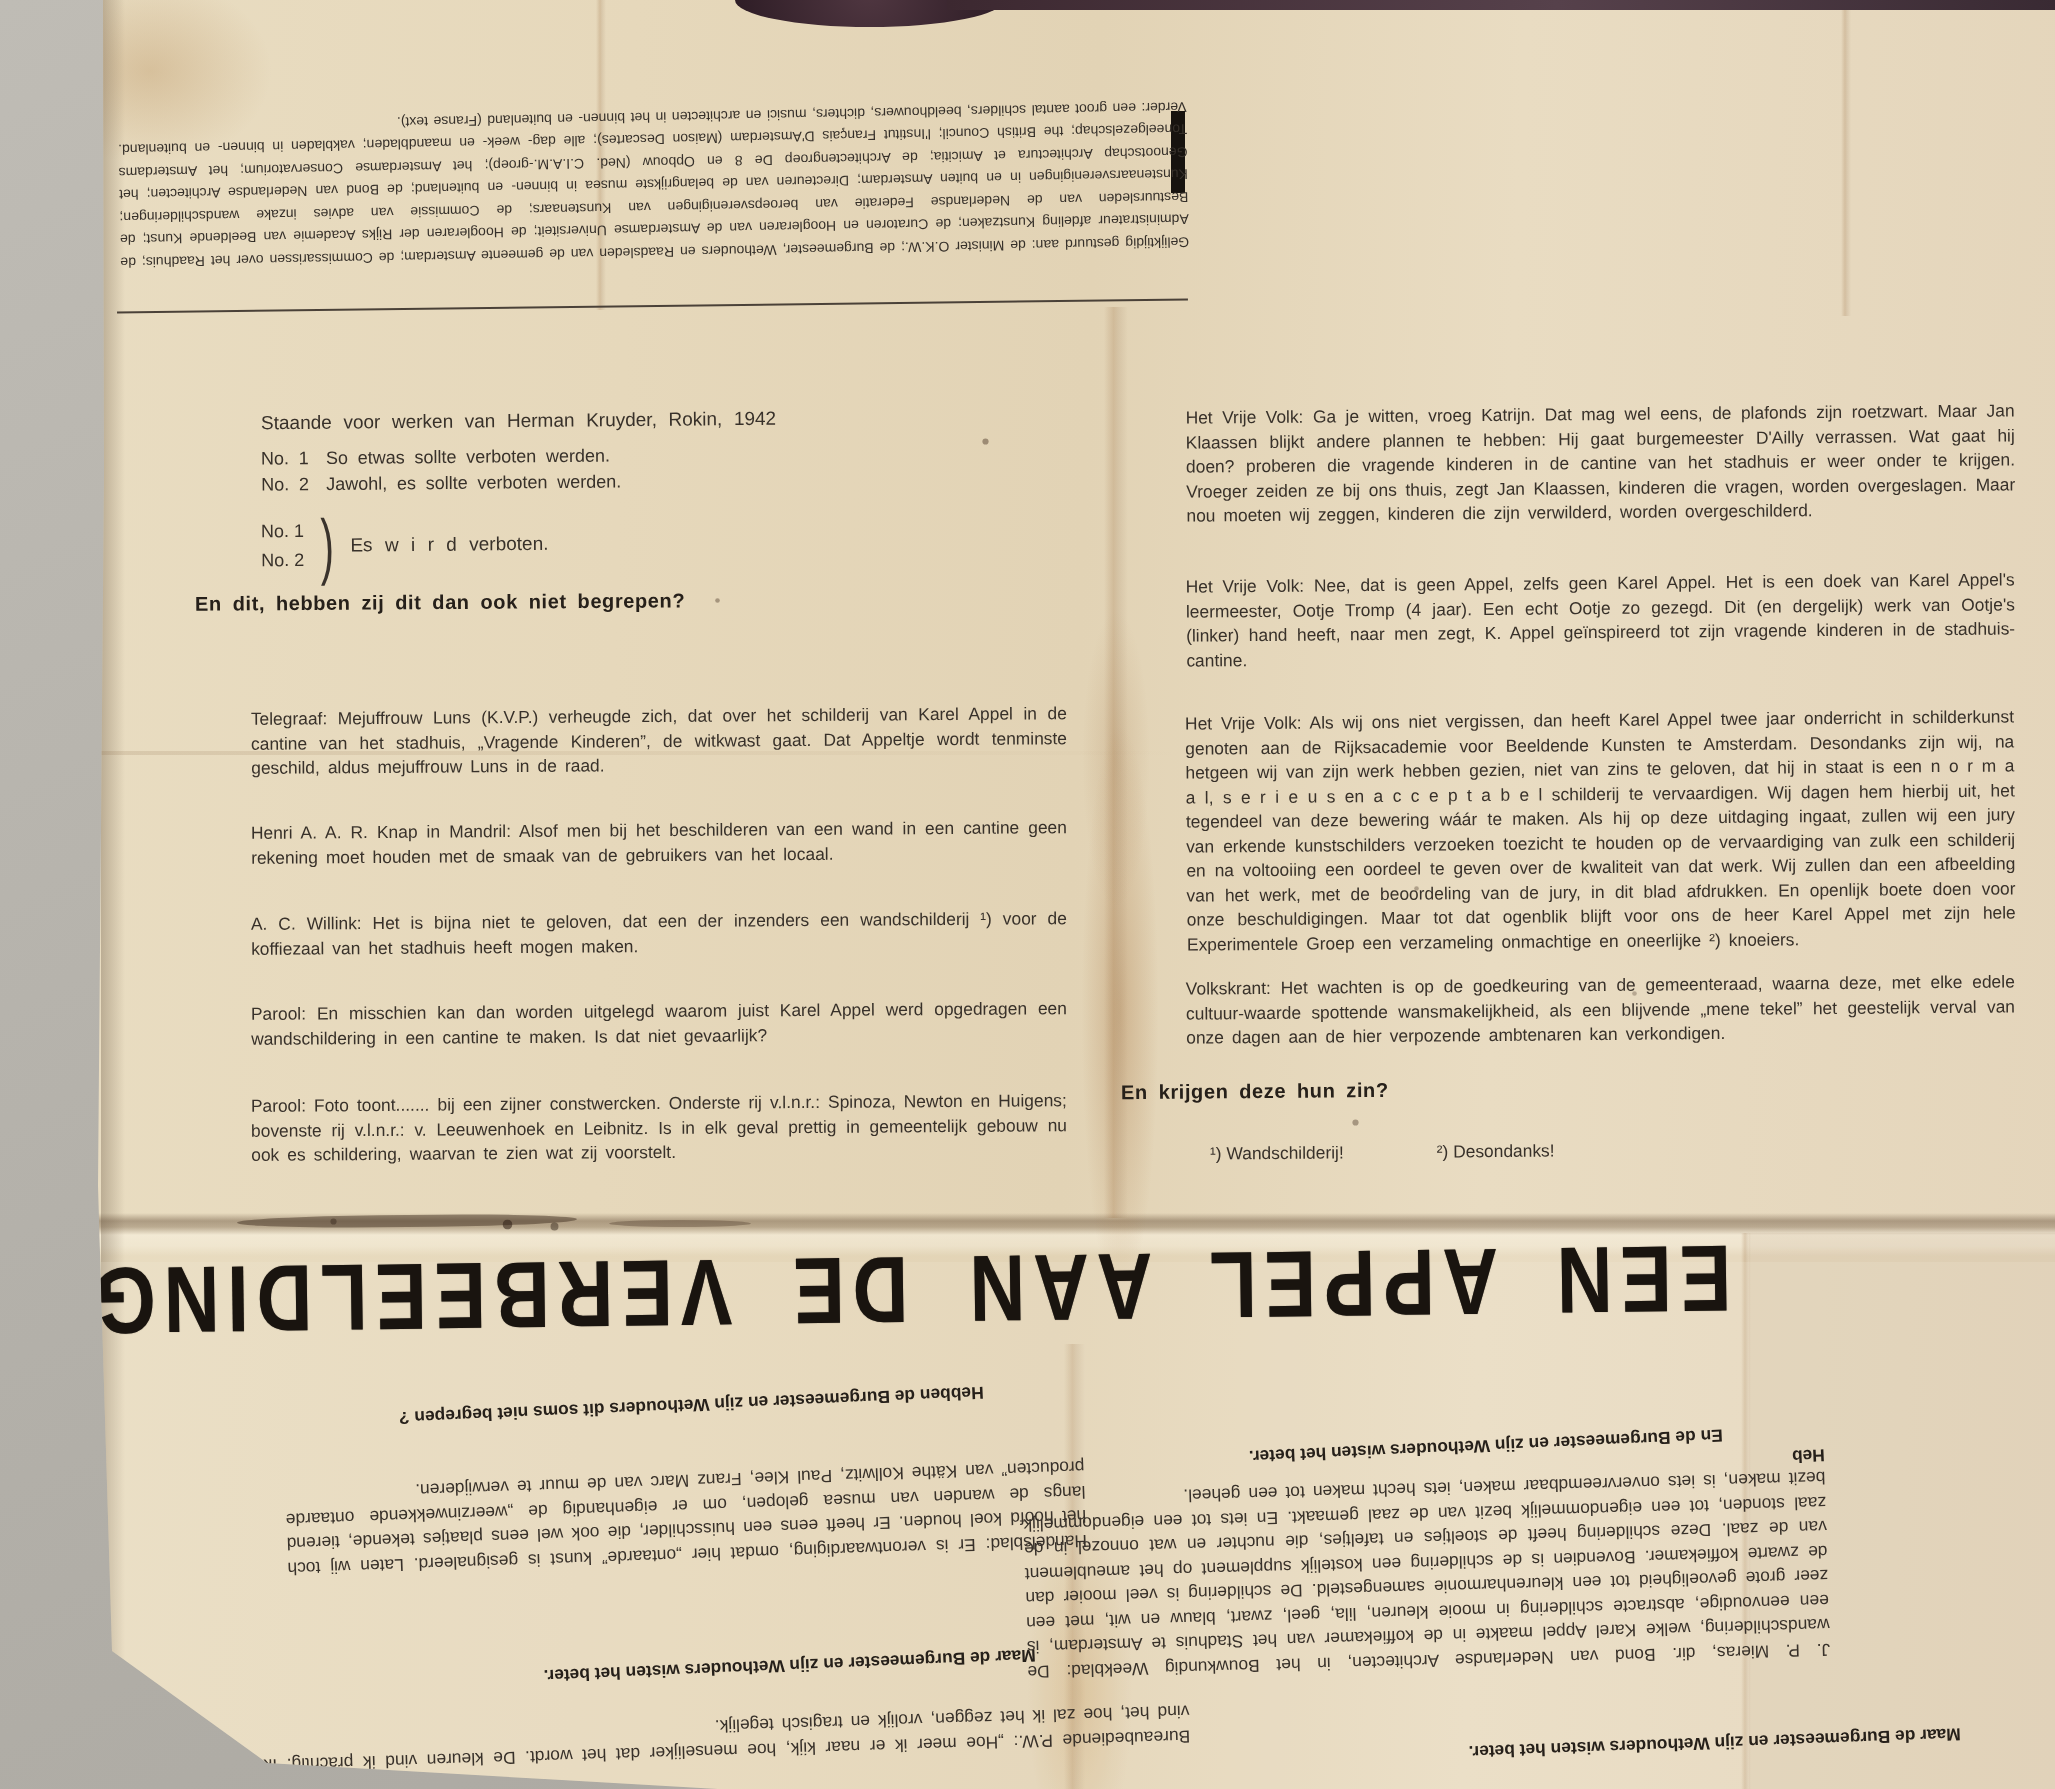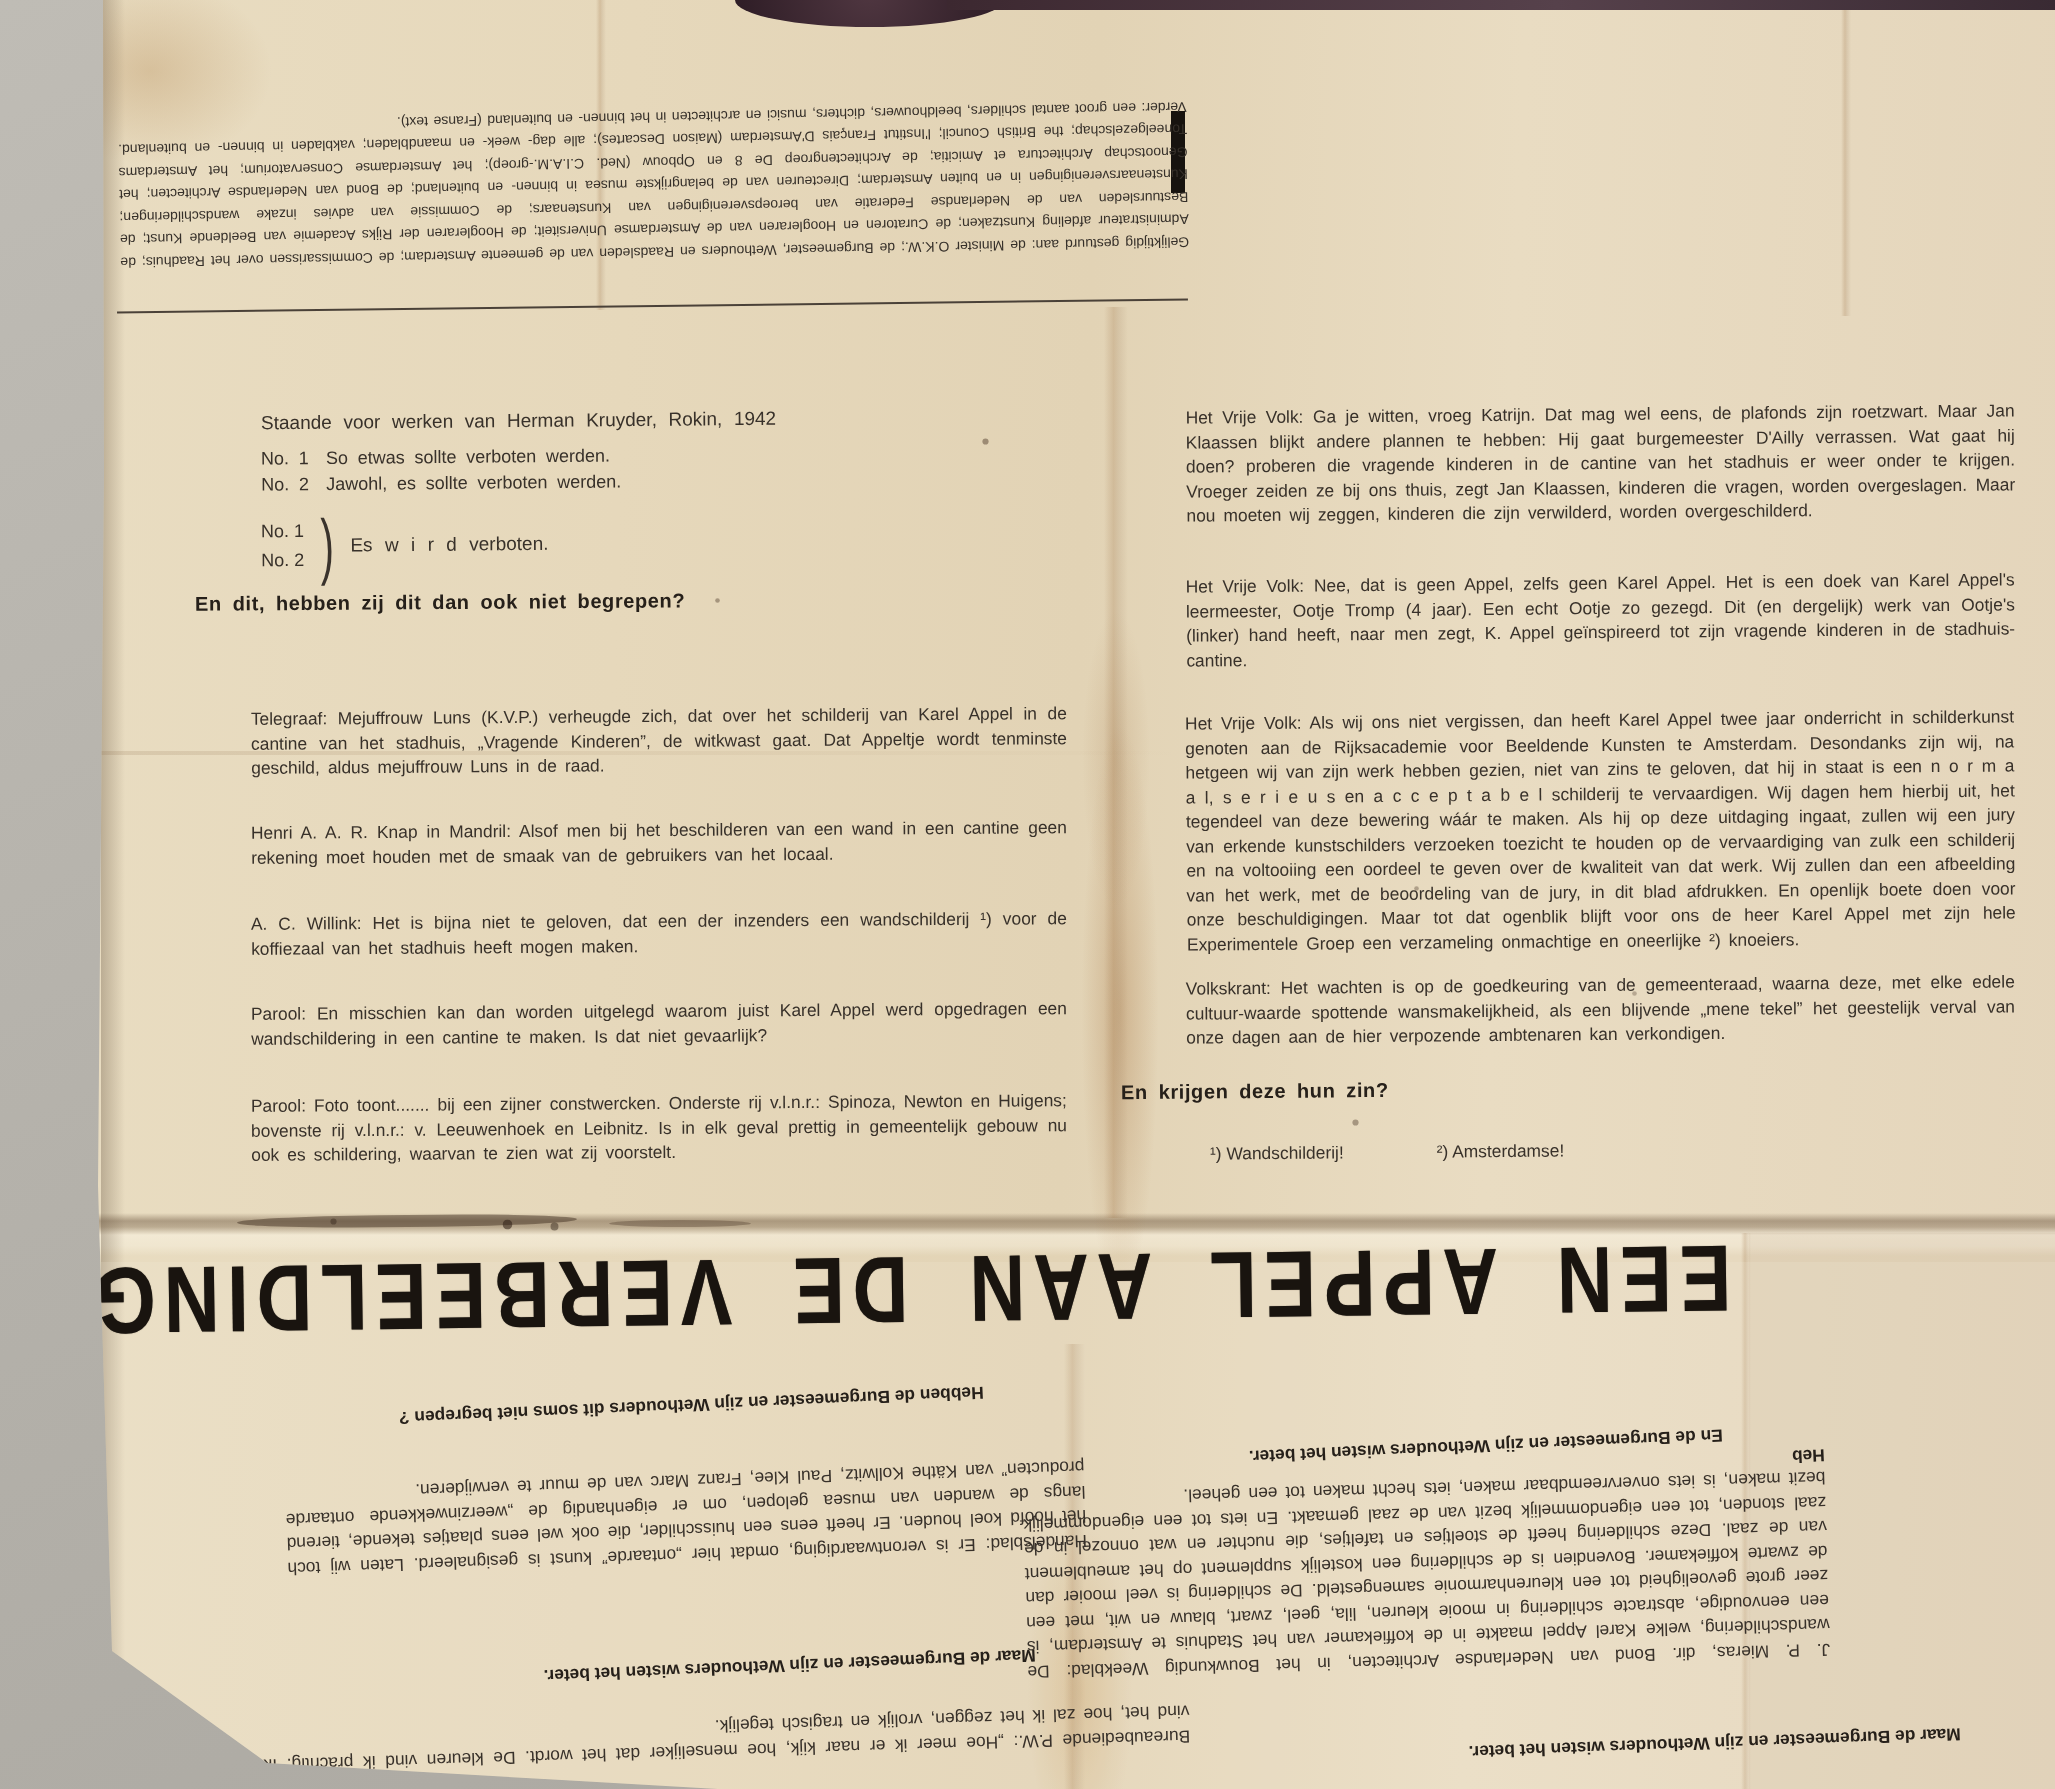--- a/index.html
+++ b/index.html
@@ -128,21 +128,21 @@
     <div class="abs body lcol" id="parool1">Parool: En misschien kan dan worden uitgelegd waarom juist Karel Appel werd opgedragen een wandschildering in een cantine te maken. Is dat niet gevaarlijk?</div>
     <div class="abs body lcol" id="parool2">Parool: Foto toont....... bij een zijner constwercken. Onderste rij v.l.n.r.: Spinoza, Newton en Huigens; bovenste rij v.l.n.r.: v. Leeuwenhoek en Leibnitz. Is in elk geval prettig in gemeentelijk gebouw nu ook es schildering, waarvan te zien wat zij voorstelt.</div>
 
     <div class="abs body rcol" id="hvv1">Het Vrije Volk: Ga je witten, vroeg Katrijn. Dat mag wel eens, de plafonds zijn roetzwart. Maar Jan Klaassen blijkt andere plannen te hebben: Hij gaat burgemeester D'Ailly verrassen. Wat gaat hij doen? proberen die vragende kinderen in de cantine van het stadhuis er weer onder te krijgen. Vroeger zeiden ze bij ons thuis, zegt Jan Klaassen, kinderen die vragen, worden overgeslagen. Maar nou moeten wij zeggen, kinderen die zijn verwilderd, worden overgeschilderd.</div>
     <div class="abs body rcol" id="hvv2">Het Vrije Volk: Nee, dat is geen Appel, zelfs geen Karel Appel. Het is een doek van Karel Appel's leermeester, Ootje Tromp (4 jaar). Een echt Ootje zo gezegd. Dit (en dergelijk) werk van Ootje's (linker) hand heeft, naar men zegt, K. Appel geïnspireerd tot zijn vragende kinderen in de stadhuis-cantine.</div>
     <div class="abs body rcol" id="hvv3">Het Vrije Volk: Als wij ons niet vergissen, dan heeft Karel Appel twee jaar onderricht in schilderkunst genoten aan de Rijksacademie voor Beeldende Kunsten te Amsterdam. Desondanks zijn wij, na hetgeen wij van zijn werk hebben gezien, niet van zins te geloven, dat hij in staat is een n o r m a a l, s e r i e u s en a c c e p t a b e l schilderij te vervaardigen. Wij dagen hem hierbij uit, het tegendeel van deze bewering wáár te maken. Als hij op deze uitdaging ingaat, zullen wij een jury van erkende kunstschilders verzoeken toezicht te houden op de vervaardiging van zulk een schilderij en na voltooiing een oordeel te geven over de kwaliteit van dat werk. Wij zullen dan een afbeelding van het werk, met de beoordeling van de jury, in dit blad afdrukken. En openlijk boete doen voor onze beschuldigingen. Maar tot dat ogenblik blijft voor ons de heer Karel Appel met zijn hele Experimentele Groep een verzameling onmachtige en oneerlijke ²) knoeiers.</div>
     <div class="abs body rcol" id="volkskrant">Volkskrant: Het wachten is op de goedkeuring van de gemeenteraad, waarna deze, met elke edele cultuur-waarde spottende wansmakelijkheid, als een blijvende „mene tekel” het geestelijk verval van onze dagen aan de hier verpozende ambtenaren kan verkondigen.</div>
     <div class="abs bold" id="q-right">En krijgen deze hun zin?</div>
     <div class="abs" id="footnotes">
       <span>¹) Wandschilderij!</span>
-      <span>²) Amsterdamse!</span>
+      <span>²) Desondanks!</span>
     </div>
 
     <div class="abs" id="headline">EEN APPEL AAN DE VERBEELDING</div>
 
     <div class="abs bold" id="bl-header">Hebben de Burgemeester en zijn Wethouders dit soms niet begrepen ?</div>
     <div class="abs body" id="handelsblad">Handelsblad: Er is verontwaardiging, omdat hier „ontaarde” kunst is gesignaleerd. Laten wij toch het hoofd koel houden. Er heeft eens een huisschilder, die ook wel eens plaatjes tekende, tierend langs de wanden van musea gelopen, om er eigenhandig de „weerzinwekkende ontaarde producten” van Käthe Kollwitz, Paul Klee, Franz Marc van de muur te verwijderen.</div>
     <div class="abs bold" id="bl-maar">Maar de Burgemeester en zijn Wethouders wisten het beter.</div>
     <div class="abs body" id="bureau">Bureaubediende P.W.: „Hoe meer ik er naar kijk, hoe menselijker dat het wordt. De kleuren vind ik prachtig. Ik vind het, hoe zal ik het zeggen, vrolijk en tragisch tegelijk.</div>
 
     <div class="abs bold" id="br-en">En de Burgemeester en zijn Wethouders wisten het beter.</div>

